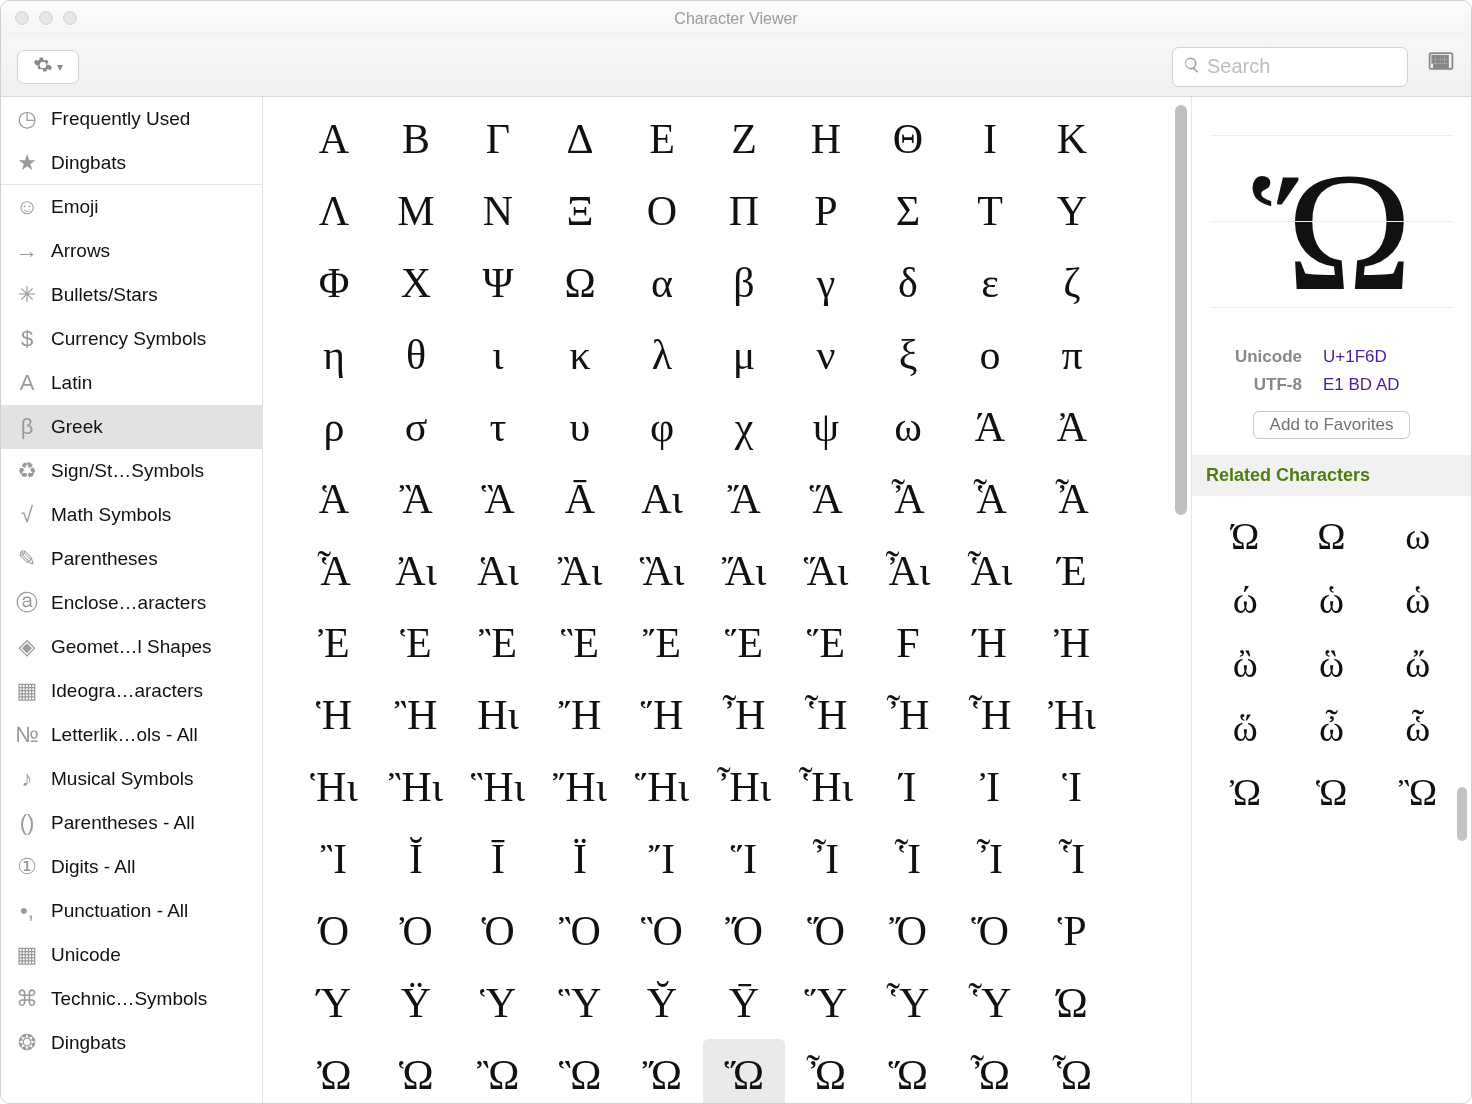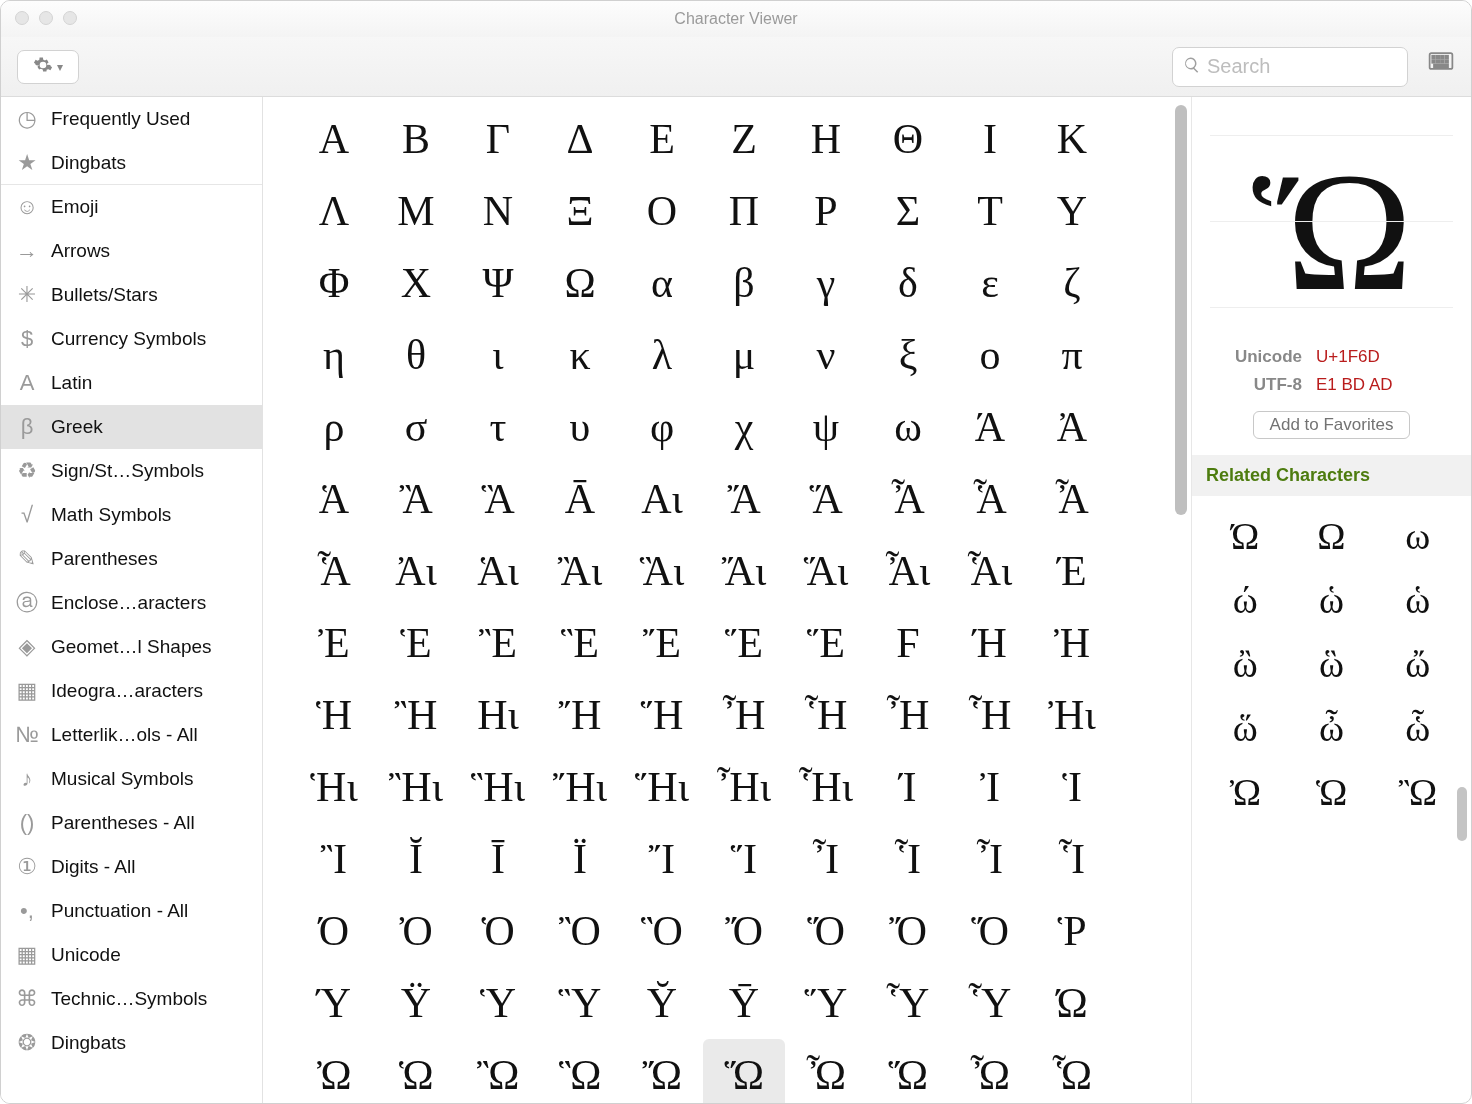--- a/index.html
+++ b/index.html
@@ -38,21 +38,21 @@
 .preview { height: 250px; display: flex; align-items: center; justify-content: center; position: relative; padding-top: 20px; }
 .preview-glyph { font-size: 170px; font-family: Georgia, "Times New Roman", serif; color: #111; line-height: 1; }
 .grid-lines::before, .grid-lines::after { content: ""; position: absolute; left: 18px; right: 18px; border-top: 1px solid #eee; }
 .grid-lines::before { top: 38px; }
 .grid-lines::after { top: 210px; }
 .mid-line { position: absolute; left: 18px; right: 18px; top: 124px; border-top: 1px solid #eee; }
 .char-name { text-align: center; font-size: 19px; font-weight: 600; color: #222; padding: 12px 20px 14px; line-height: 1.35; }
 .meta { padding: 0 22px; }
 .meta-row { display: flex; font-size: 17px; margin-bottom: 8px; }
 .meta-k { width: 88px; text-align: right; color: #888; font-weight: 600; margin-right: 14px; }
-.meta-v { color: #b91c1c; }
+.meta-v { color: #4c1d95; margin-left: 7px; }
 .fav-btn { margin: 8px auto 16px; display: block; padding: 3px 16px; border: 1px solid #c8c8c8; border-radius: 6px; background: #fff; font-size: 17px; color: #737373; cursor: default; }
 .rel-hdr { background: #f1f1f1; font-size: 18px; font-weight: 700; color: #4d7c0f; padding: 10px 14px; }
 .rel-grid { display: grid; grid-template-columns: repeat(3, 1fr); padding: 8px 10px; row-gap: 0; }
 .rel-cell { height: 64px; display: flex; align-items: center; justify-content: center; font-size: 38px; font-family: Georgia, "Times New Roman", serif; color: #111; cursor: default; }
 .scrollbar-r { position: absolute; right: 4px; top: 690px; width: 10px; height: 54px; background: #c4c4c4; border-radius: 5px; }
 </style>
 </head>
 <body>
 
 <div class="window">

